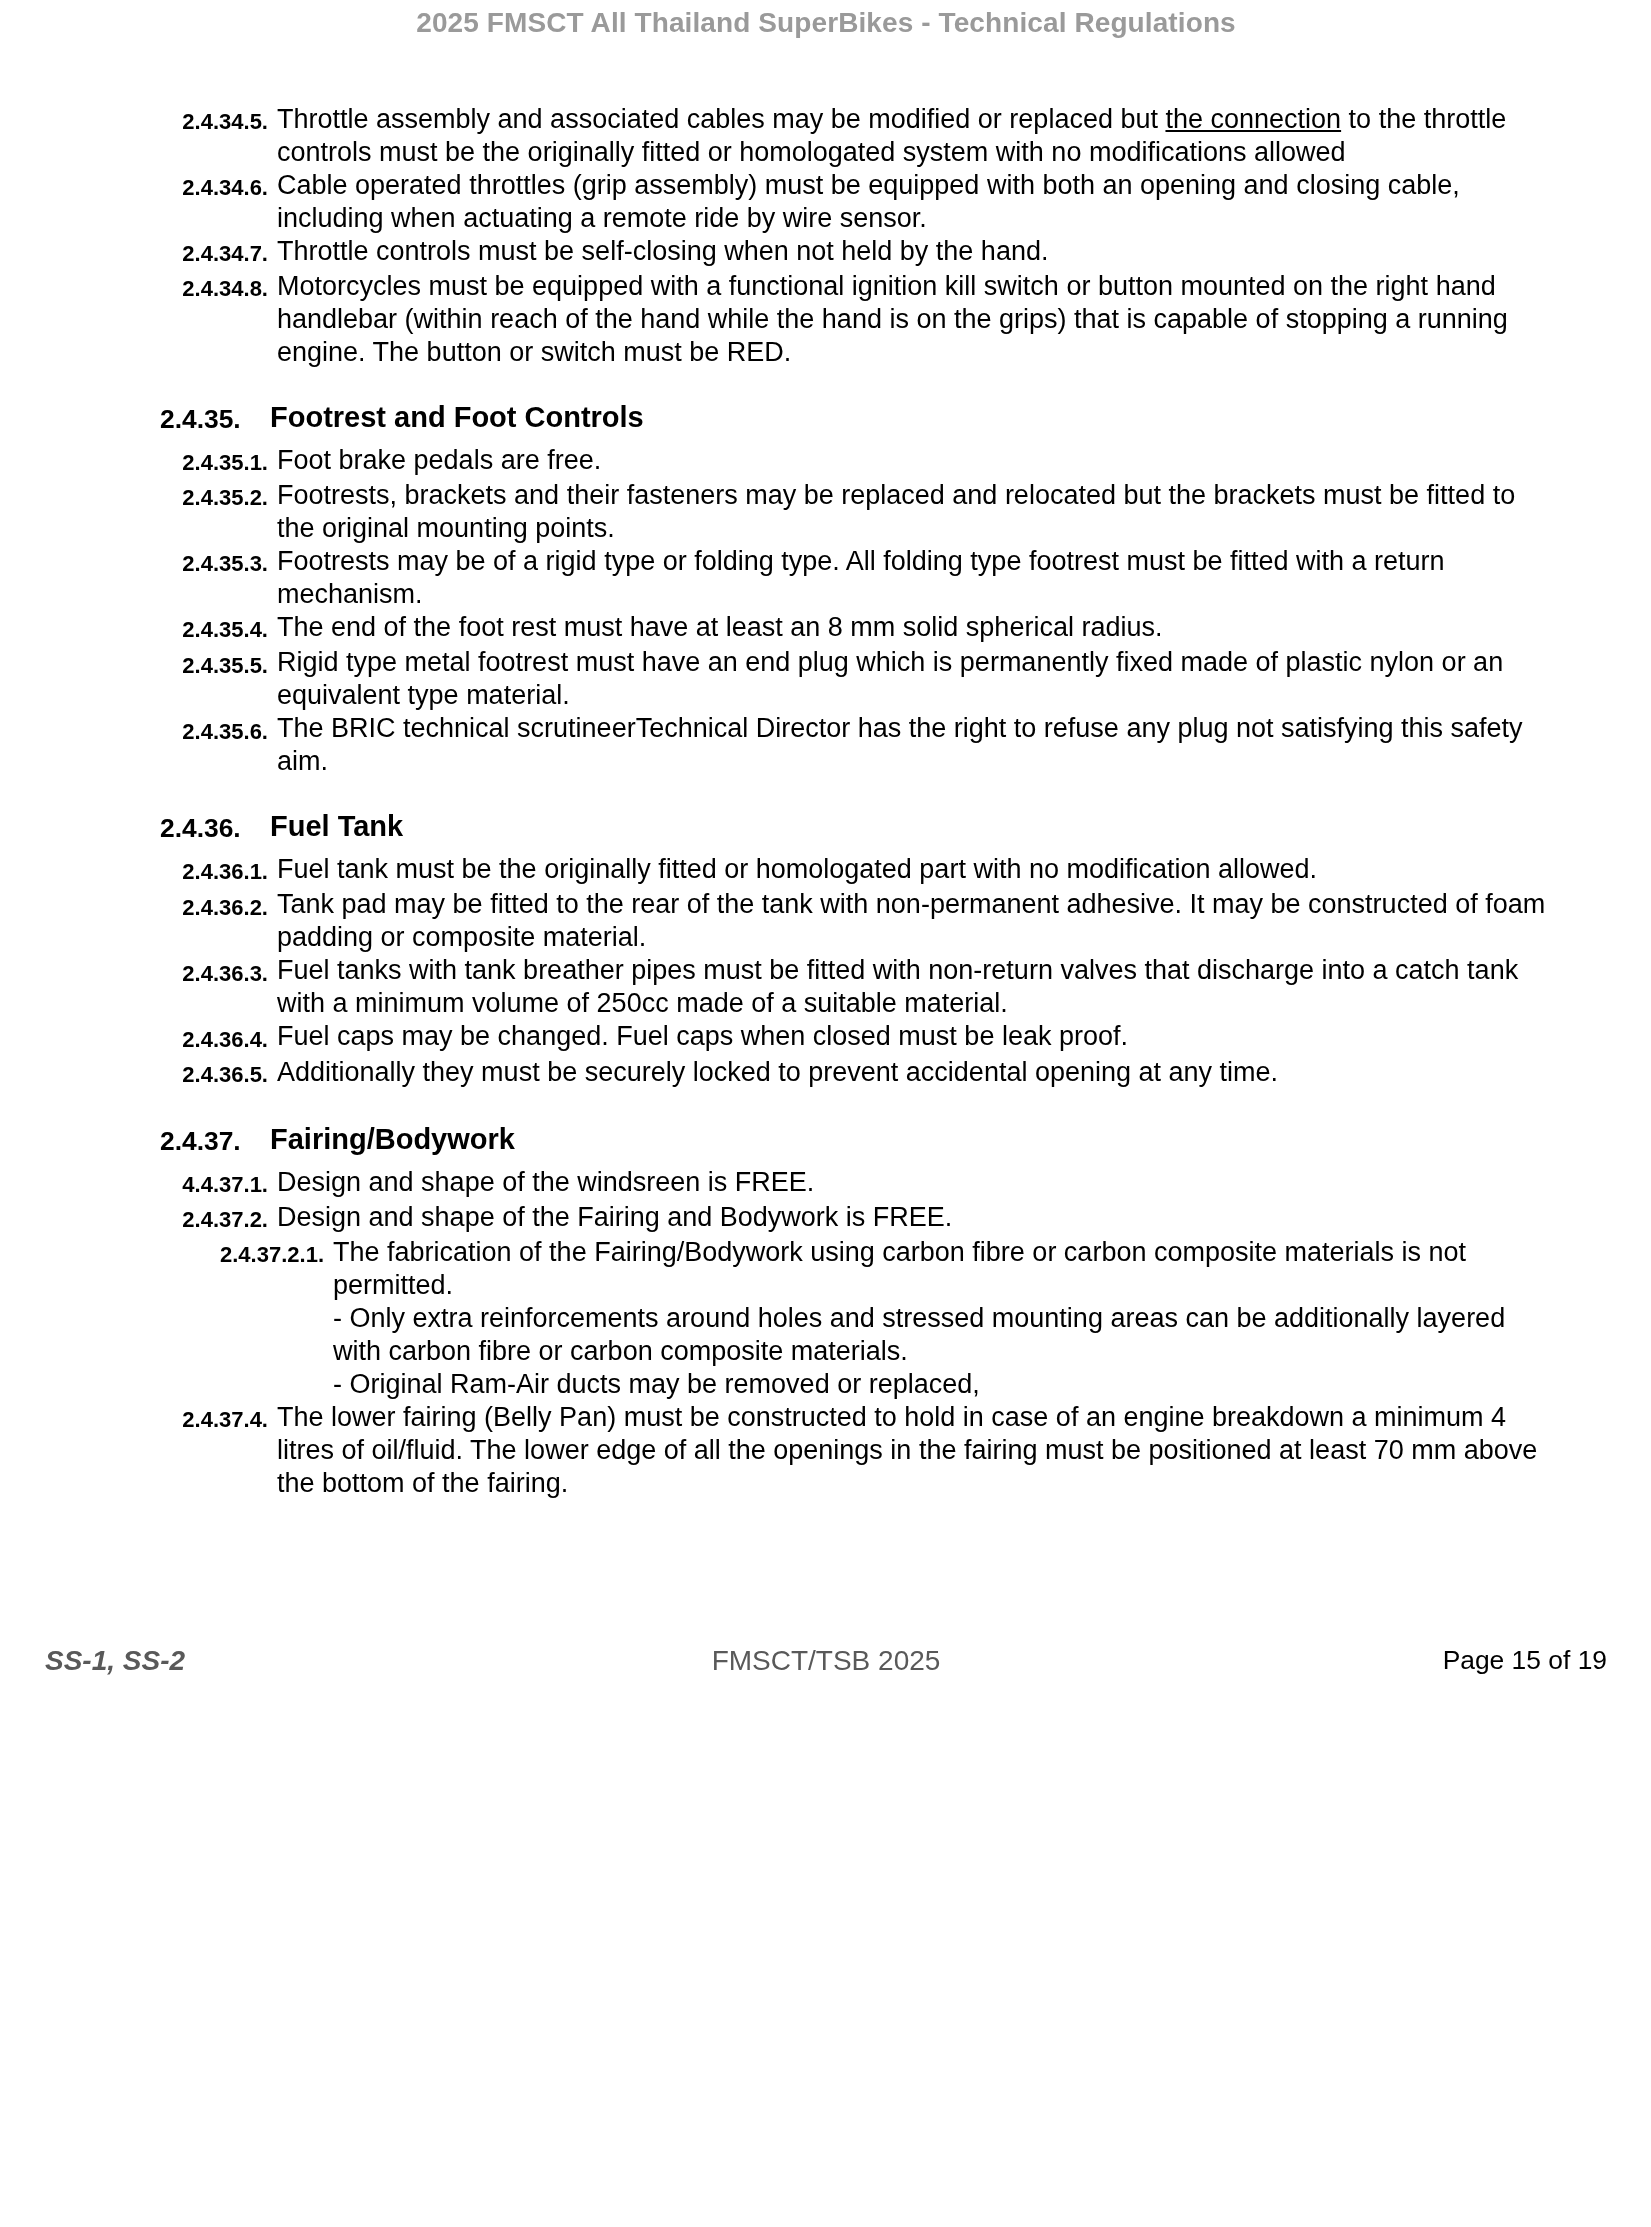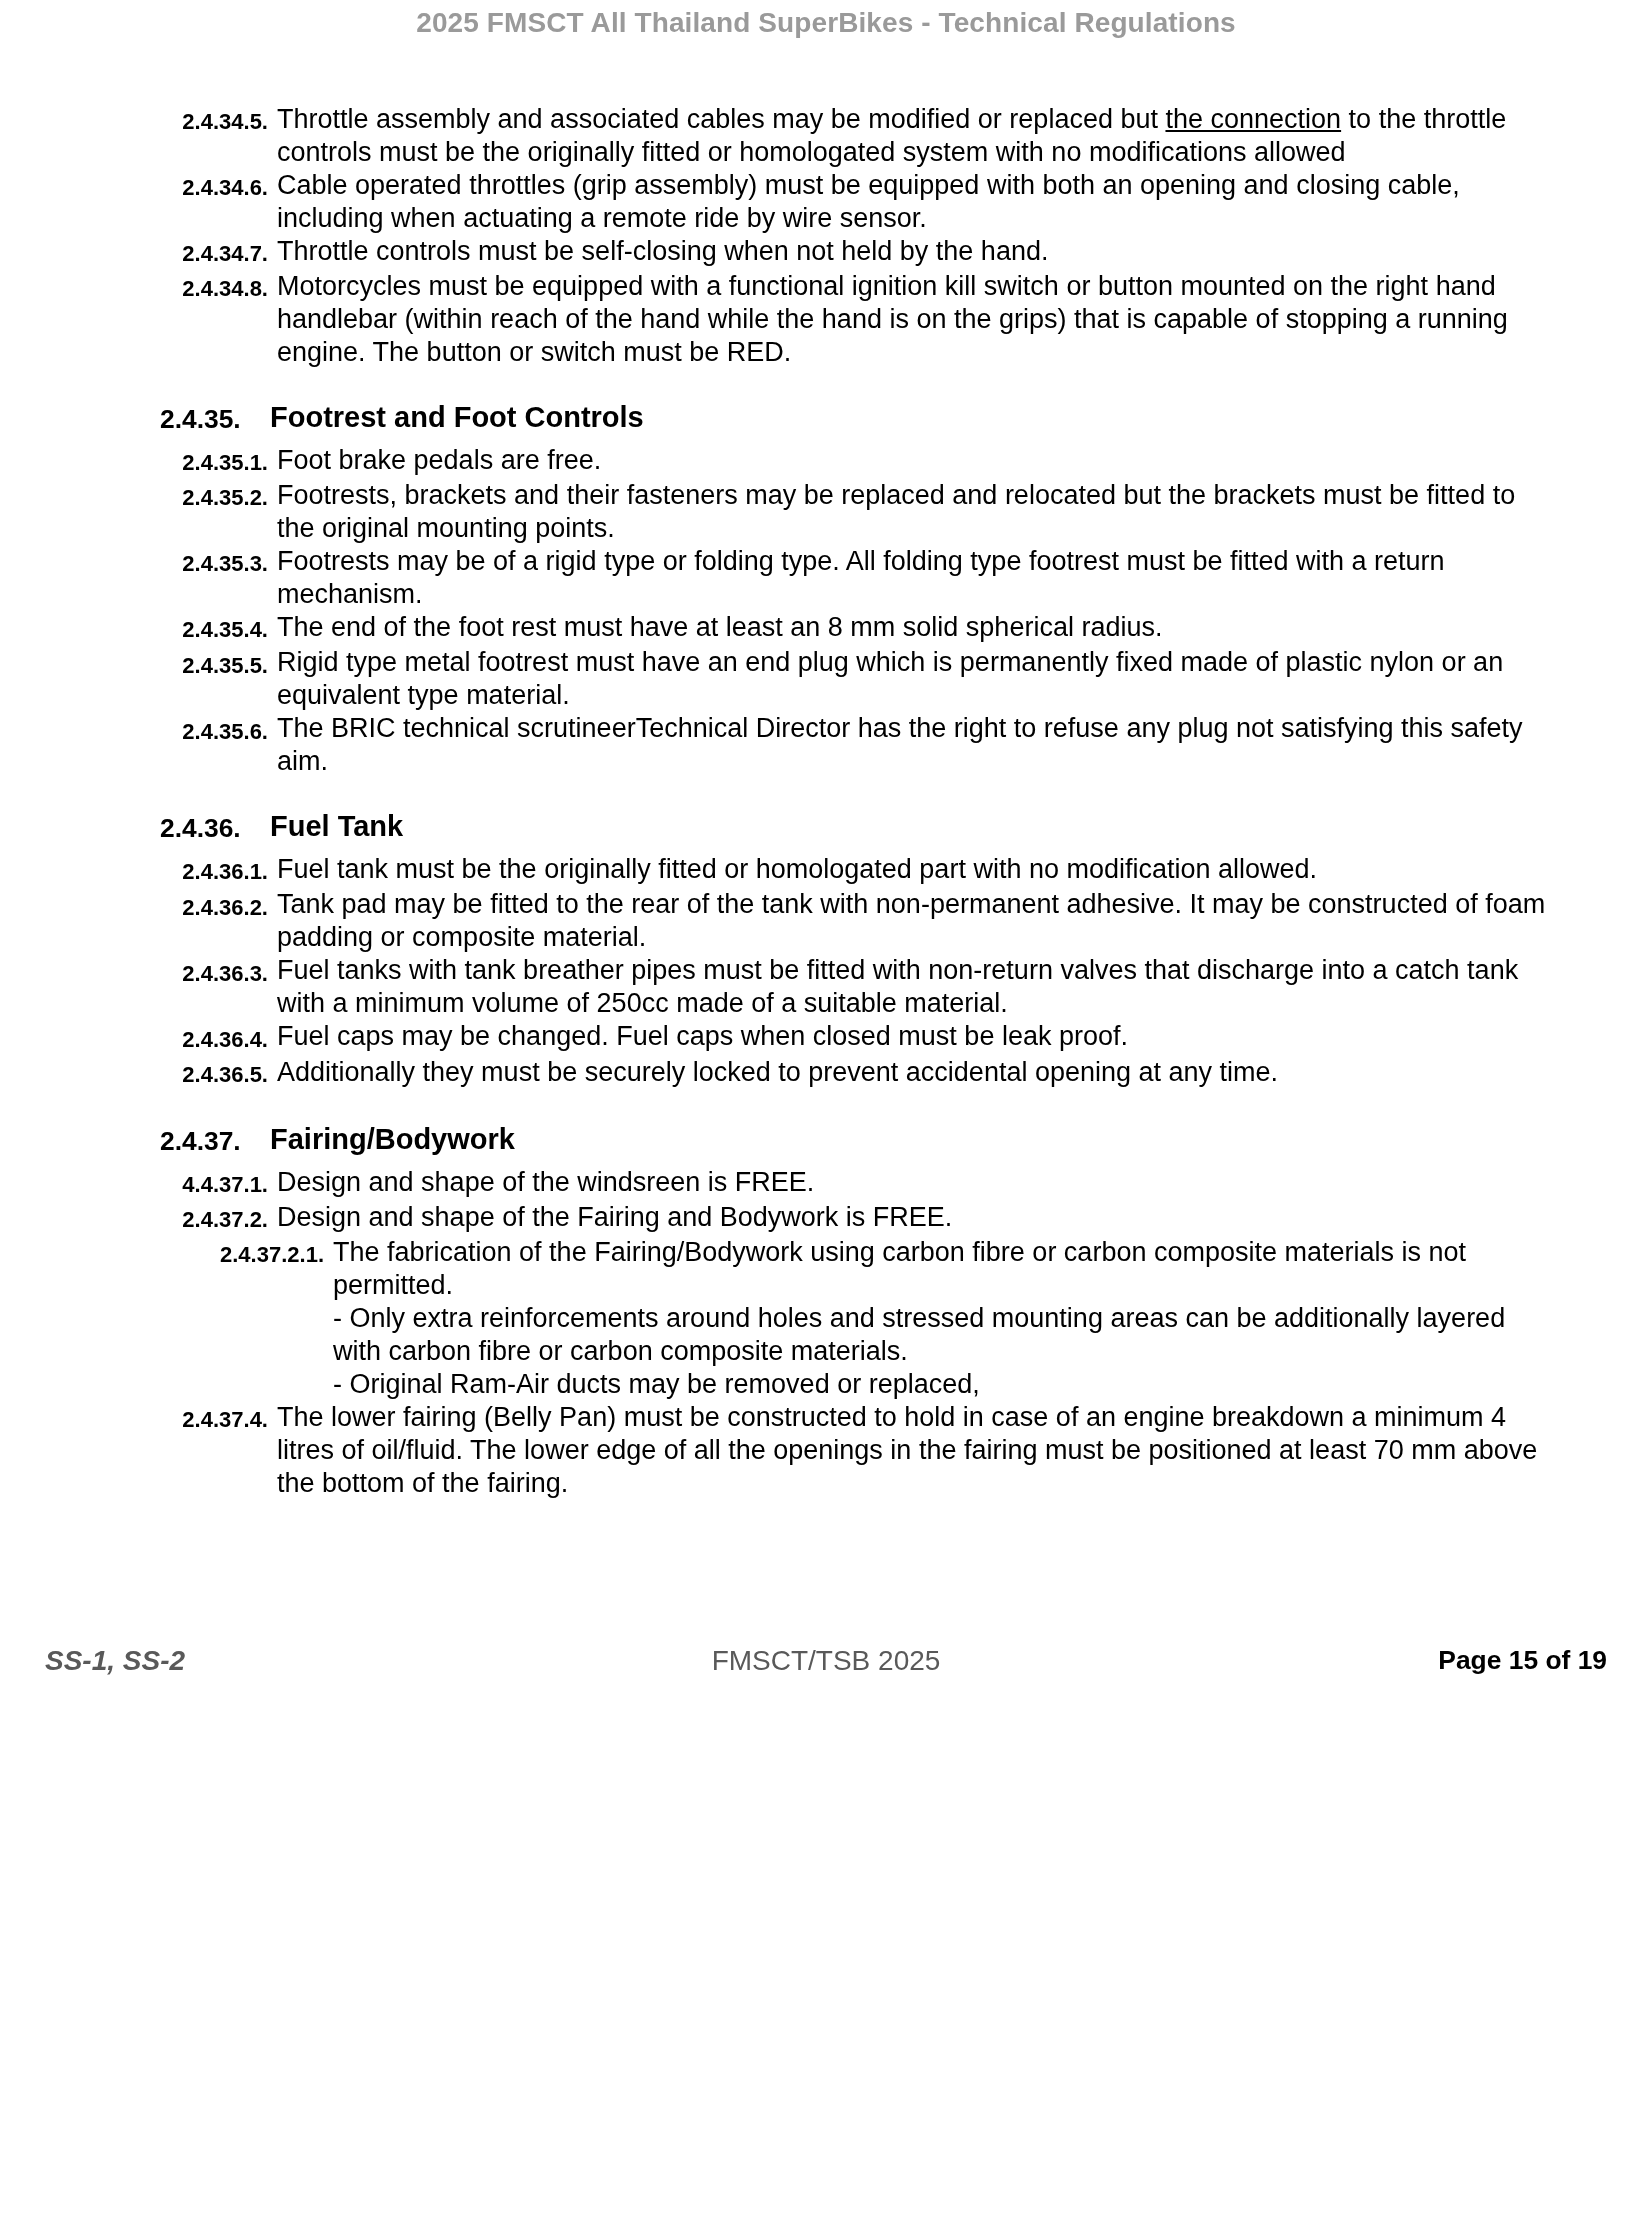--- a/index.html
+++ b/index.html
@@ -123,21 +123,21 @@
     font-size: 28px;
     font-weight: normal;
     color: #595959;
     white-space: nowrap;
   }
   .foot-right {
     position: absolute;
     right: 45px;
     top: 0;
     font-size: 26.4px;
-    font-weight: bold;
+    font-weight: normal;
     color: #000000;
     white-space: nowrap;
   }
 </style>
 </head>
 <body>
 
 <div class="page">
 
   <div class="doc-header">2025 FMSCT All Thailand SuperBikes - Technical Regulations</div>

